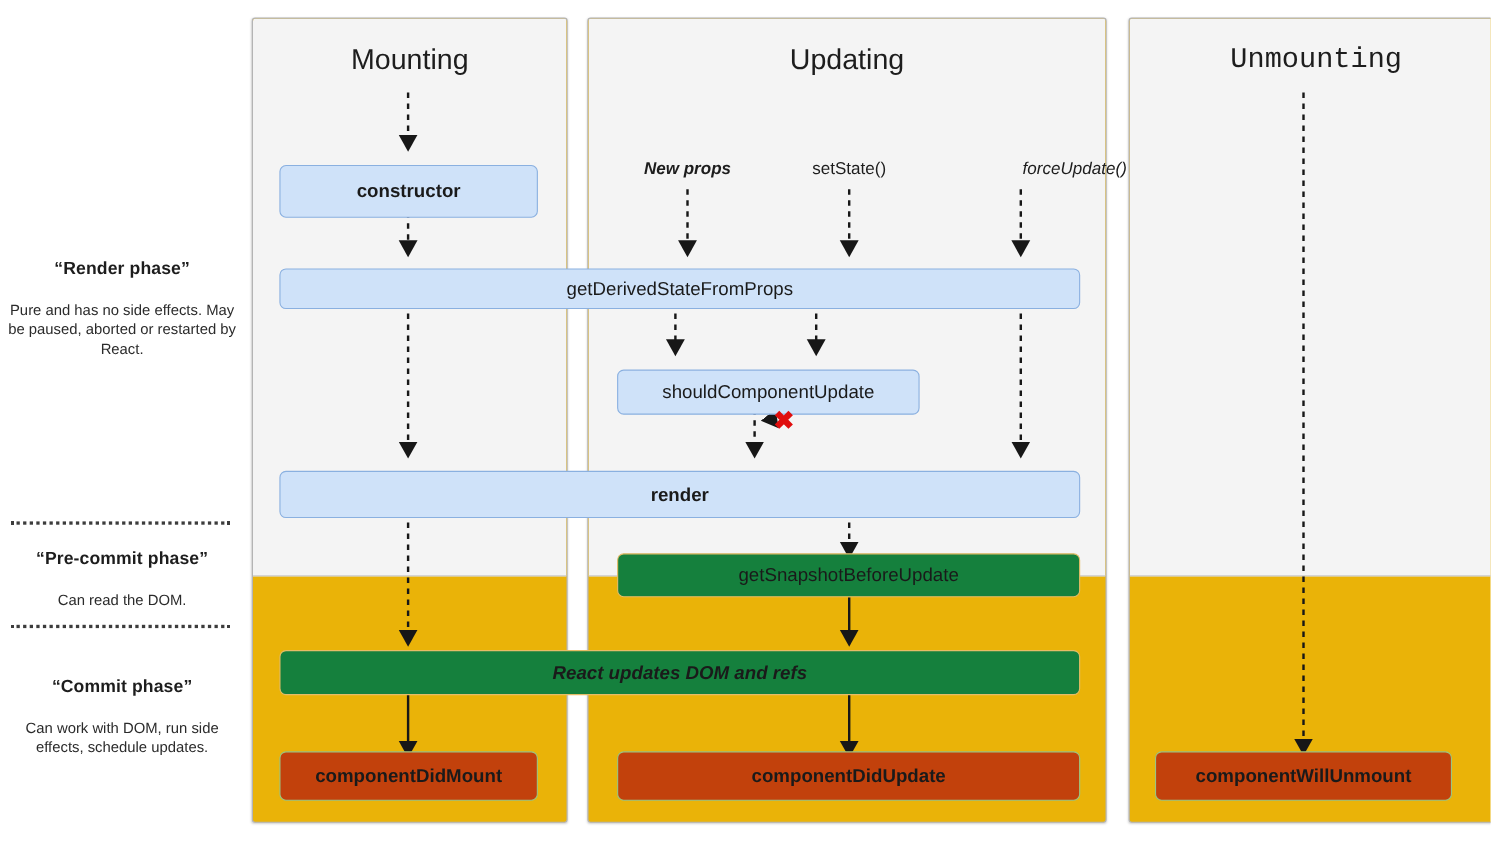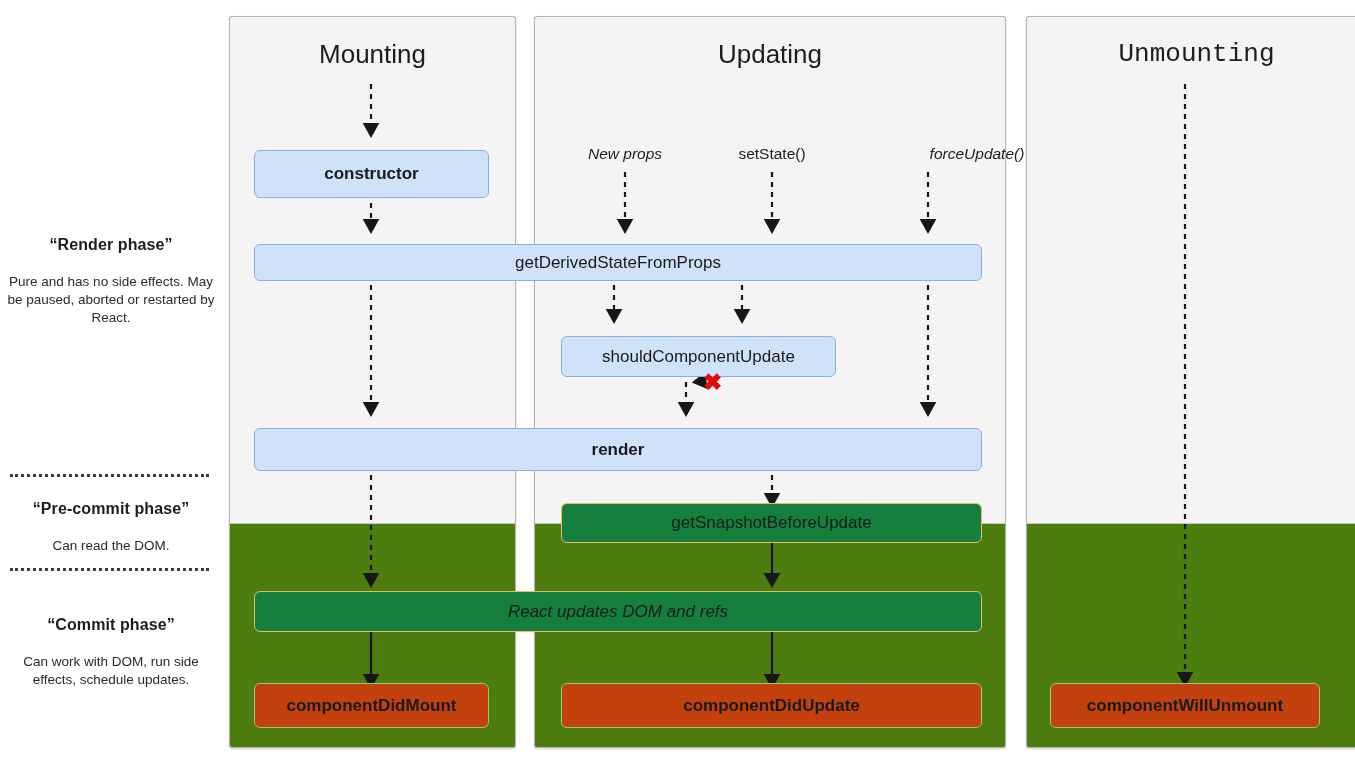--- a/index.html
+++ b/index.html
@@ -46,21 +46,21 @@
     width: 199px;
     height: 0;
     border-top: 3px dotted #3c3c3c;
   }
   
   .panel {
     position: absolute;
     box-sizing: border-box;
     border: 1px solid #b4b4b4;
     border-radius: 3px;
-    background: #4d7c0f;
+    background: #eab308;
     box-shadow: 0 1px 2px rgba(0,0,0,.18);
     overflow: hidden;
   }
   .panel-gray {
     position: absolute;
     left: 0; right: 0; top: 0;
     background: #f4f4f4;
     border-bottom: 1px solid #c6c6c6;
   }
   .panel-title {
@@ -81,21 +81,21 @@
     align-items: center;
     justify-content: center;
     font-size: 17px;
     text-align: center;
     z-index: 6;
   }
   .lc-blue  { background: #cfe2f9; border: 1px solid #8ab0e0; margin-top: 16px; }
   .lc-orange{ background: #15803d; border: 1px solid #e6bc67; }
   .lc-green { background: #c2410c; border: 1px solid #9ac683; }
   .bold   { font-weight: 700; }
-  .italic { font-style: italic; }
+  .italic { font-style: italic; font-weight: bold; }
   
   .trigger {
     position: absolute;
     font-size: 15.5px;
     text-align: center;
     white-space: nowrap;
     z-index: 6;
     color: #1d1d1d;
   }
   

